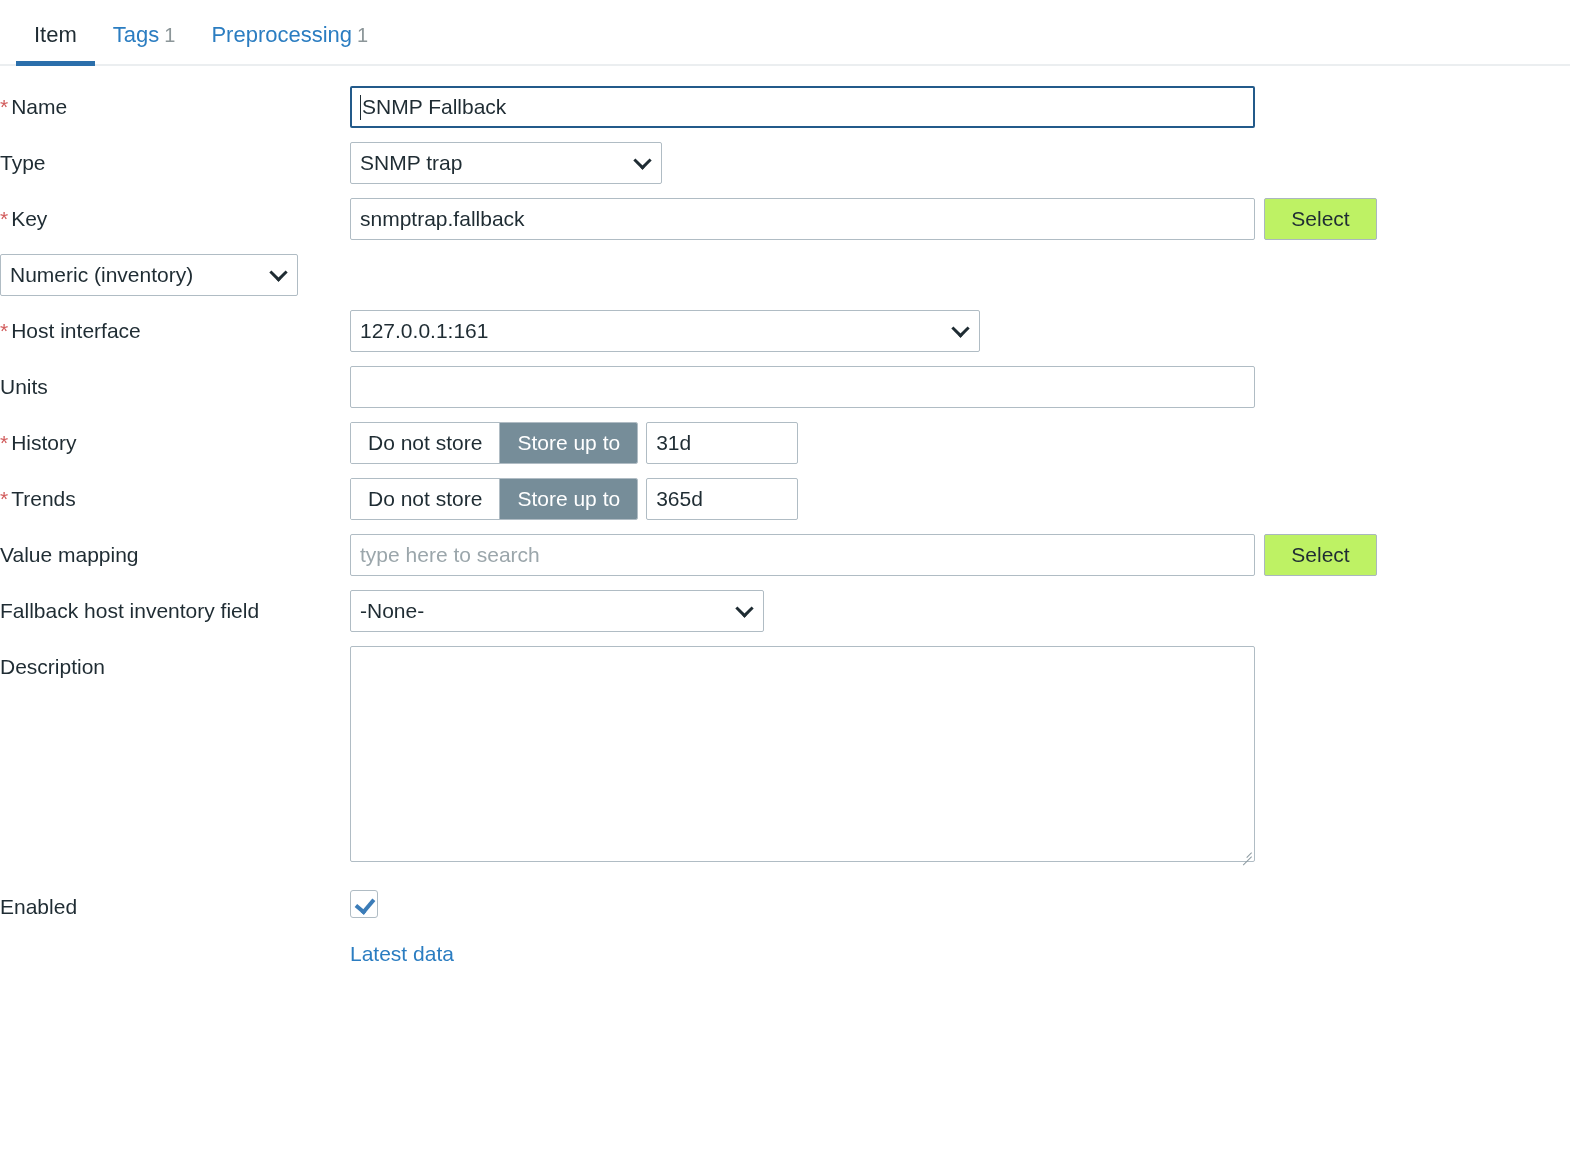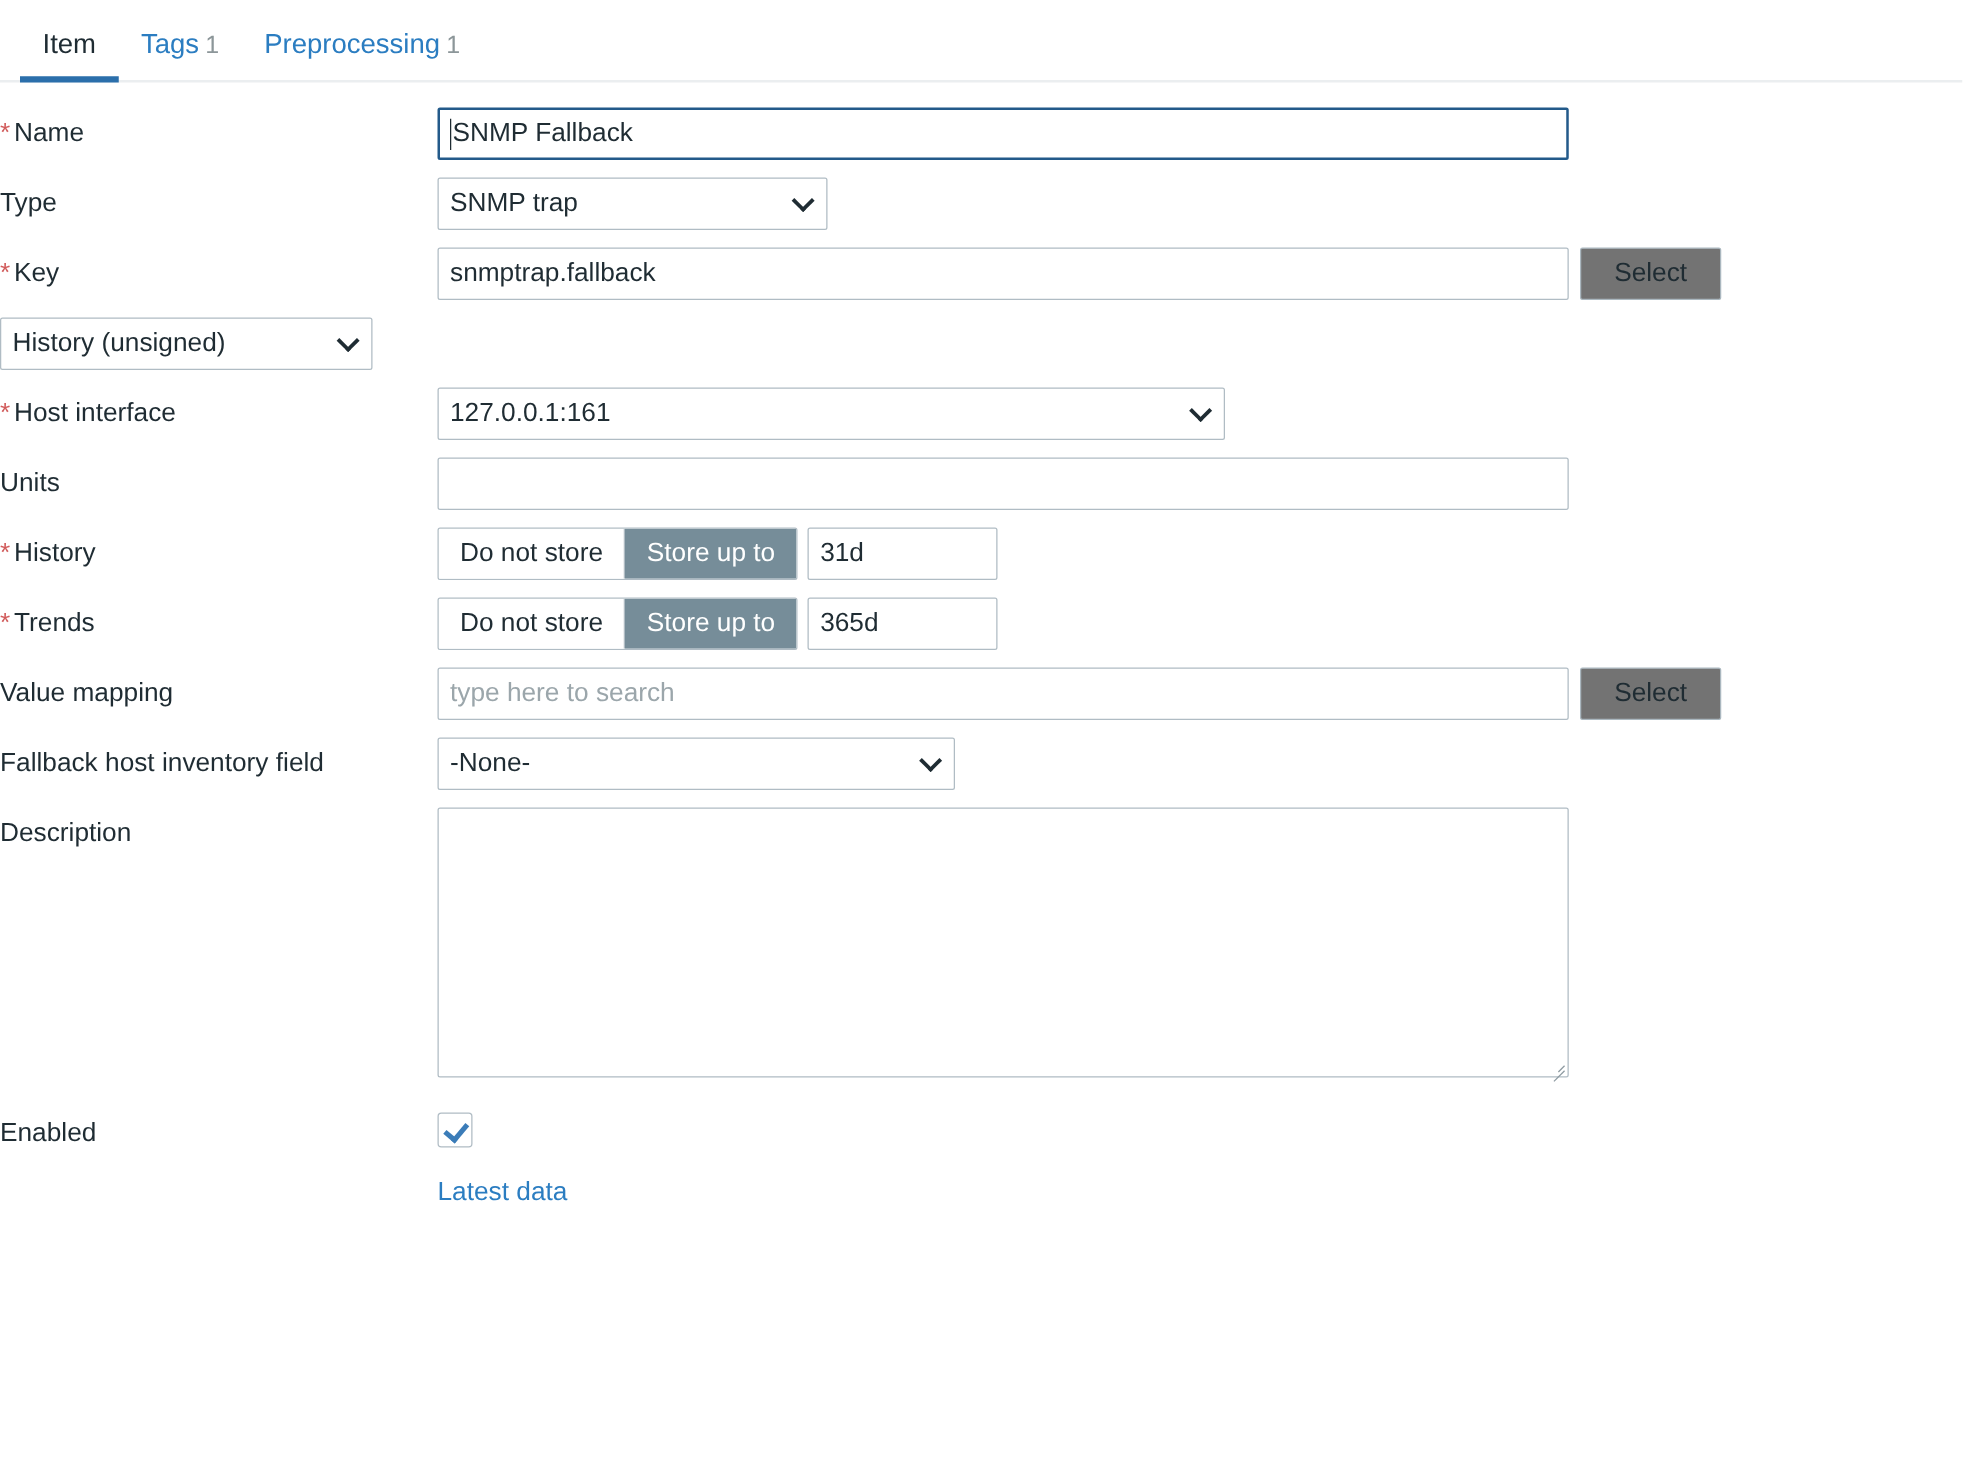--- a/index.html
+++ b/index.html
@@ -150,21 +150,21 @@
   .w-toi   { width: 298px; }
   .w-hostif{ width: 630px; }
   .w-inv   { width: 414px; }
 
   
   .btn {
     height: 42px;
     min-width: 113px;
     border: 1px solid #aab7bf;
     border-radius: 2px;
-    background: #737373;
+    background: #bef264;
     color: #1f2c33;
     font-family: "Liberation Sans", sans-serif;
     font-size: 21px;
     cursor: pointer;
     padding: 0 18px;
     margin-left: 9px;
     display: flex;
     align-items: center;
     justify-content: center;
   }
@@ -313,21 +313,21 @@
       <div class="inp w-key">
           <span>snmptrap.fallback</span>
         </div>
       <div class="btn">Select</div>
     </div>
   </div>
 
   <div class="row">
     <div class="field">
       <div class="sel w-toi">
-        <span>History (unsigned)</span>
+        <span>Numeric (inventory)</span>
         <span class="chev"></span>
       </div>
     </div>
   </div>
 
   <div class="row">
     <div class="label">
       <span class="req">*</span><span>Host interface</span>
     </div>
     <div class="field">

